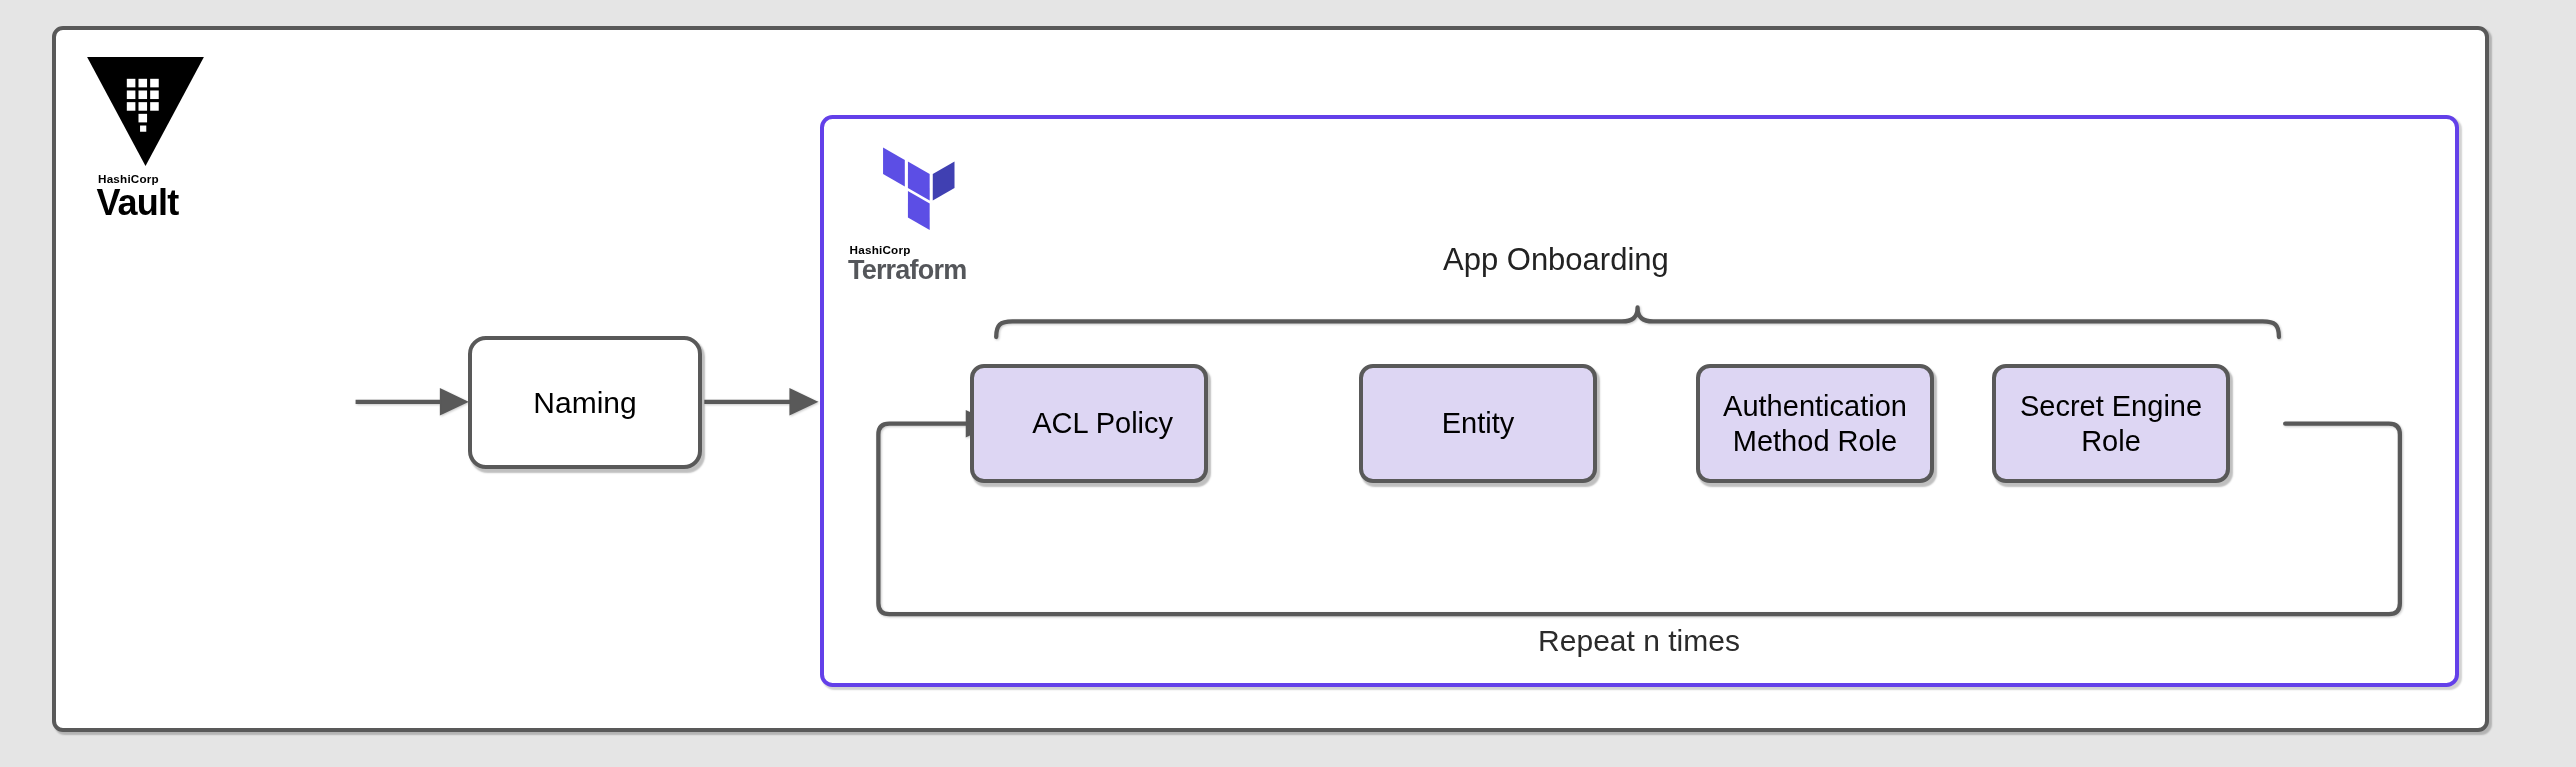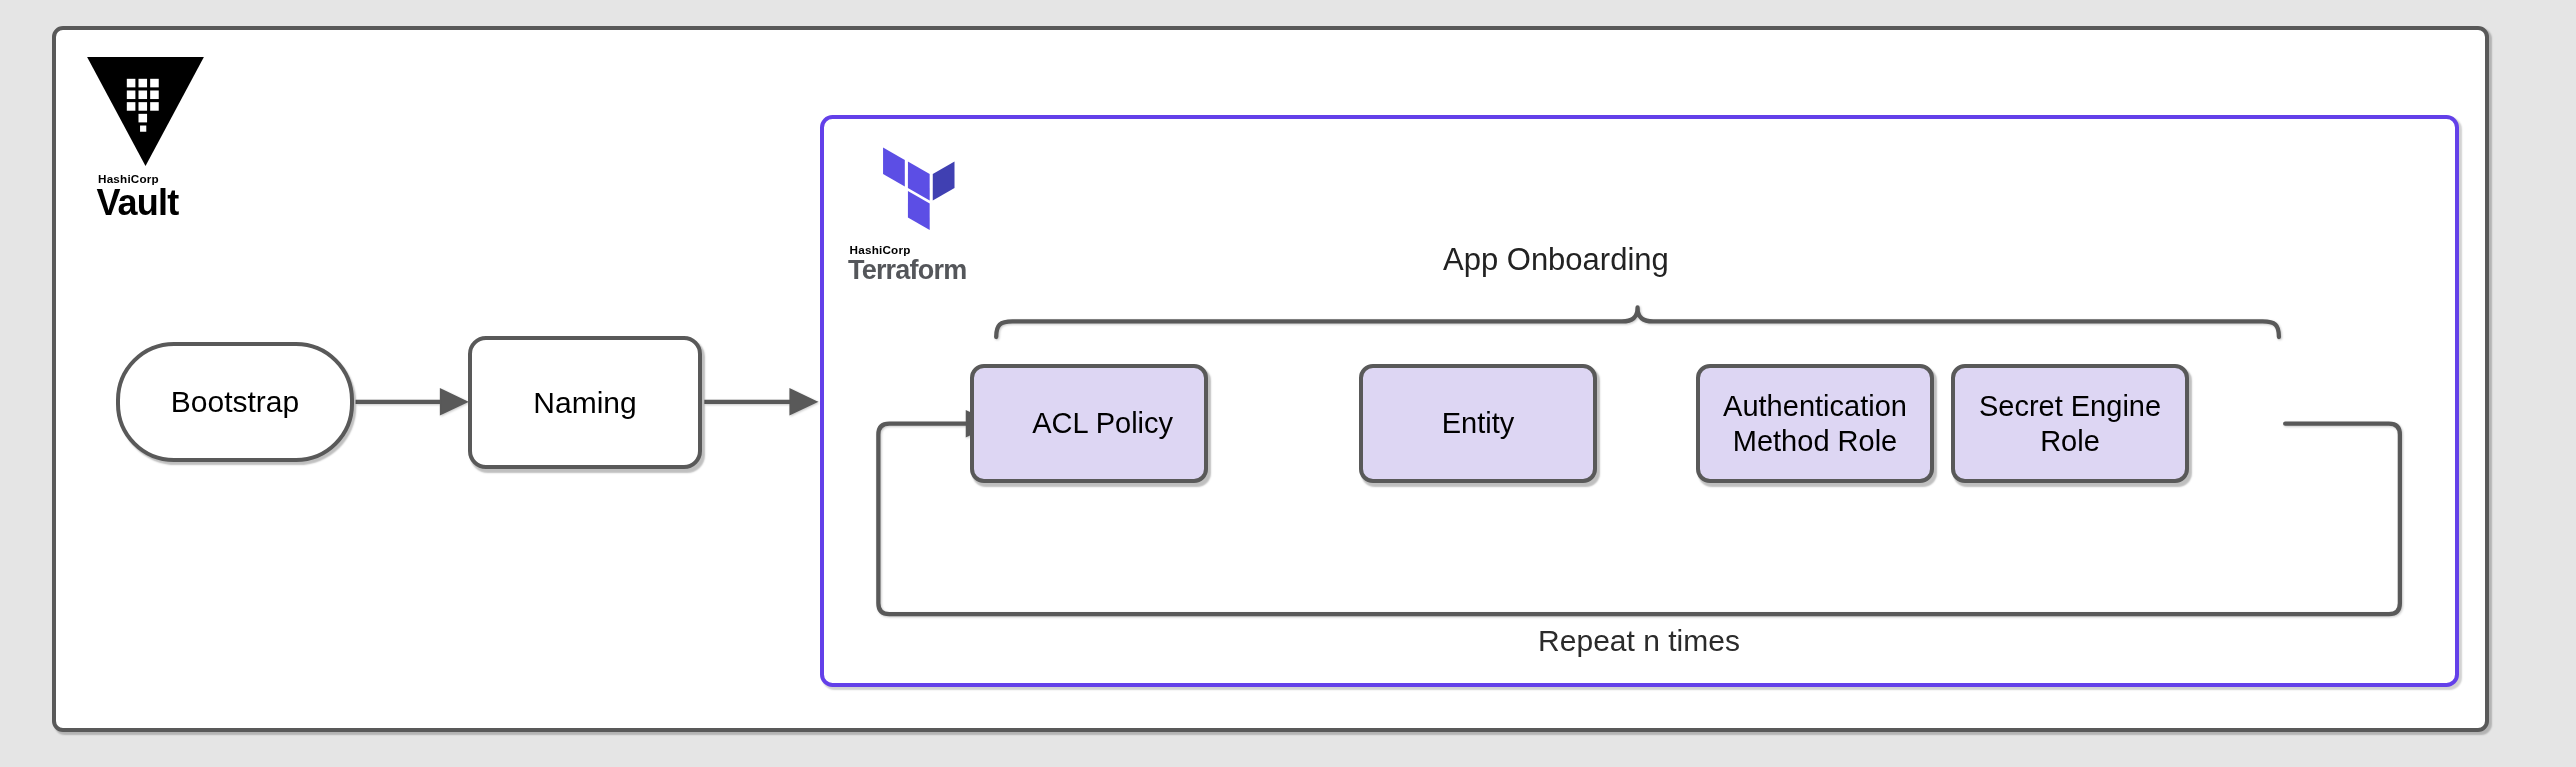--- a/index.html
+++ b/index.html
@@ -37,21 +37,21 @@
   }
   .node-bootstrap{left:116px;top:342px;width:238px;height:120px;border-radius:58px;}
   .node-naming{left:468px;top:336px;width:234px;height:133px;border-radius:18px;}
   .step{
     position:absolute;top:364px;width:238px;height:119px;border-radius:14px;
     display:flex;align-items:center;justify-content:center;
     background:var(--step-fill,#DDD6F3);border:4.7px solid var(--stroke-gray,#595959);
     box-sizing:border-box;box-shadow:2.3px 3.1px 1.6px rgba(0,0,0,.25);
     font-size:29px;color:var(--text,#000);text-align:center;line-height:1.2;padding:0 4.7px;
   }
-  .step-0{left:970px;padding-left:32px;} .step-1{left:1359px;} .step-2{left:1696px;} .step-3{left:1951px;}
+  .step-0{left:970px;padding-left:32px;} .step-1{left:1359px;} .step-2{left:1696px;} .step-3{left:1992px;}
   
   .group-title{
     position:absolute;left:1443px;top:242px;width:390px;
     font-size:31px;color:#222;
   }
   .loop-label{
     position:absolute;left:1444px;top:624px;width:390px;text-align:center;
     font-size:30px;color:#2b2b2b;
   }
   
@@ -112,23 +112,20 @@
 
     <path class="edge" d="M 902 515 L 1014 515"></path>
     <polygon class="head" points="1046,515 1012,499 1012,531"></polygon>
 
     <path class="edge round" d="M 2928 543 L 3061 543 Q 3075 543 3075 557 L 3075 773 Q 3075 787 3061 787 L 1139 787 Q 1125 787 1125 773 L 1125 557 Q 1125 543 1139 543 L 1240 543"></path>
     <polygon class="head" points="1272,543 1238,527 1238,559"></polygon>
 
     <path class="edge round" d="M 1276 432 C 1276 416 1281 412 1297 412 L 2078 412 C 2090 412 2098 408 2098 394 C 2098 408 2106 412 2118 412 L 2899 412 C 2915 412 2920 416 2920 432"></path>
   </svg>
 
-  <div class="node node-bootstrap">
-    <span>Bootstrap</span>
-  </div>
   <div class="node node-naming">
     <span>Naming</span>
   </div>
 
   <div class="group-title">App Onboarding</div>
 
   <div class="step step-0">
     <span>ACL Policy</span>
   </div>
   <div class="step step-1">

